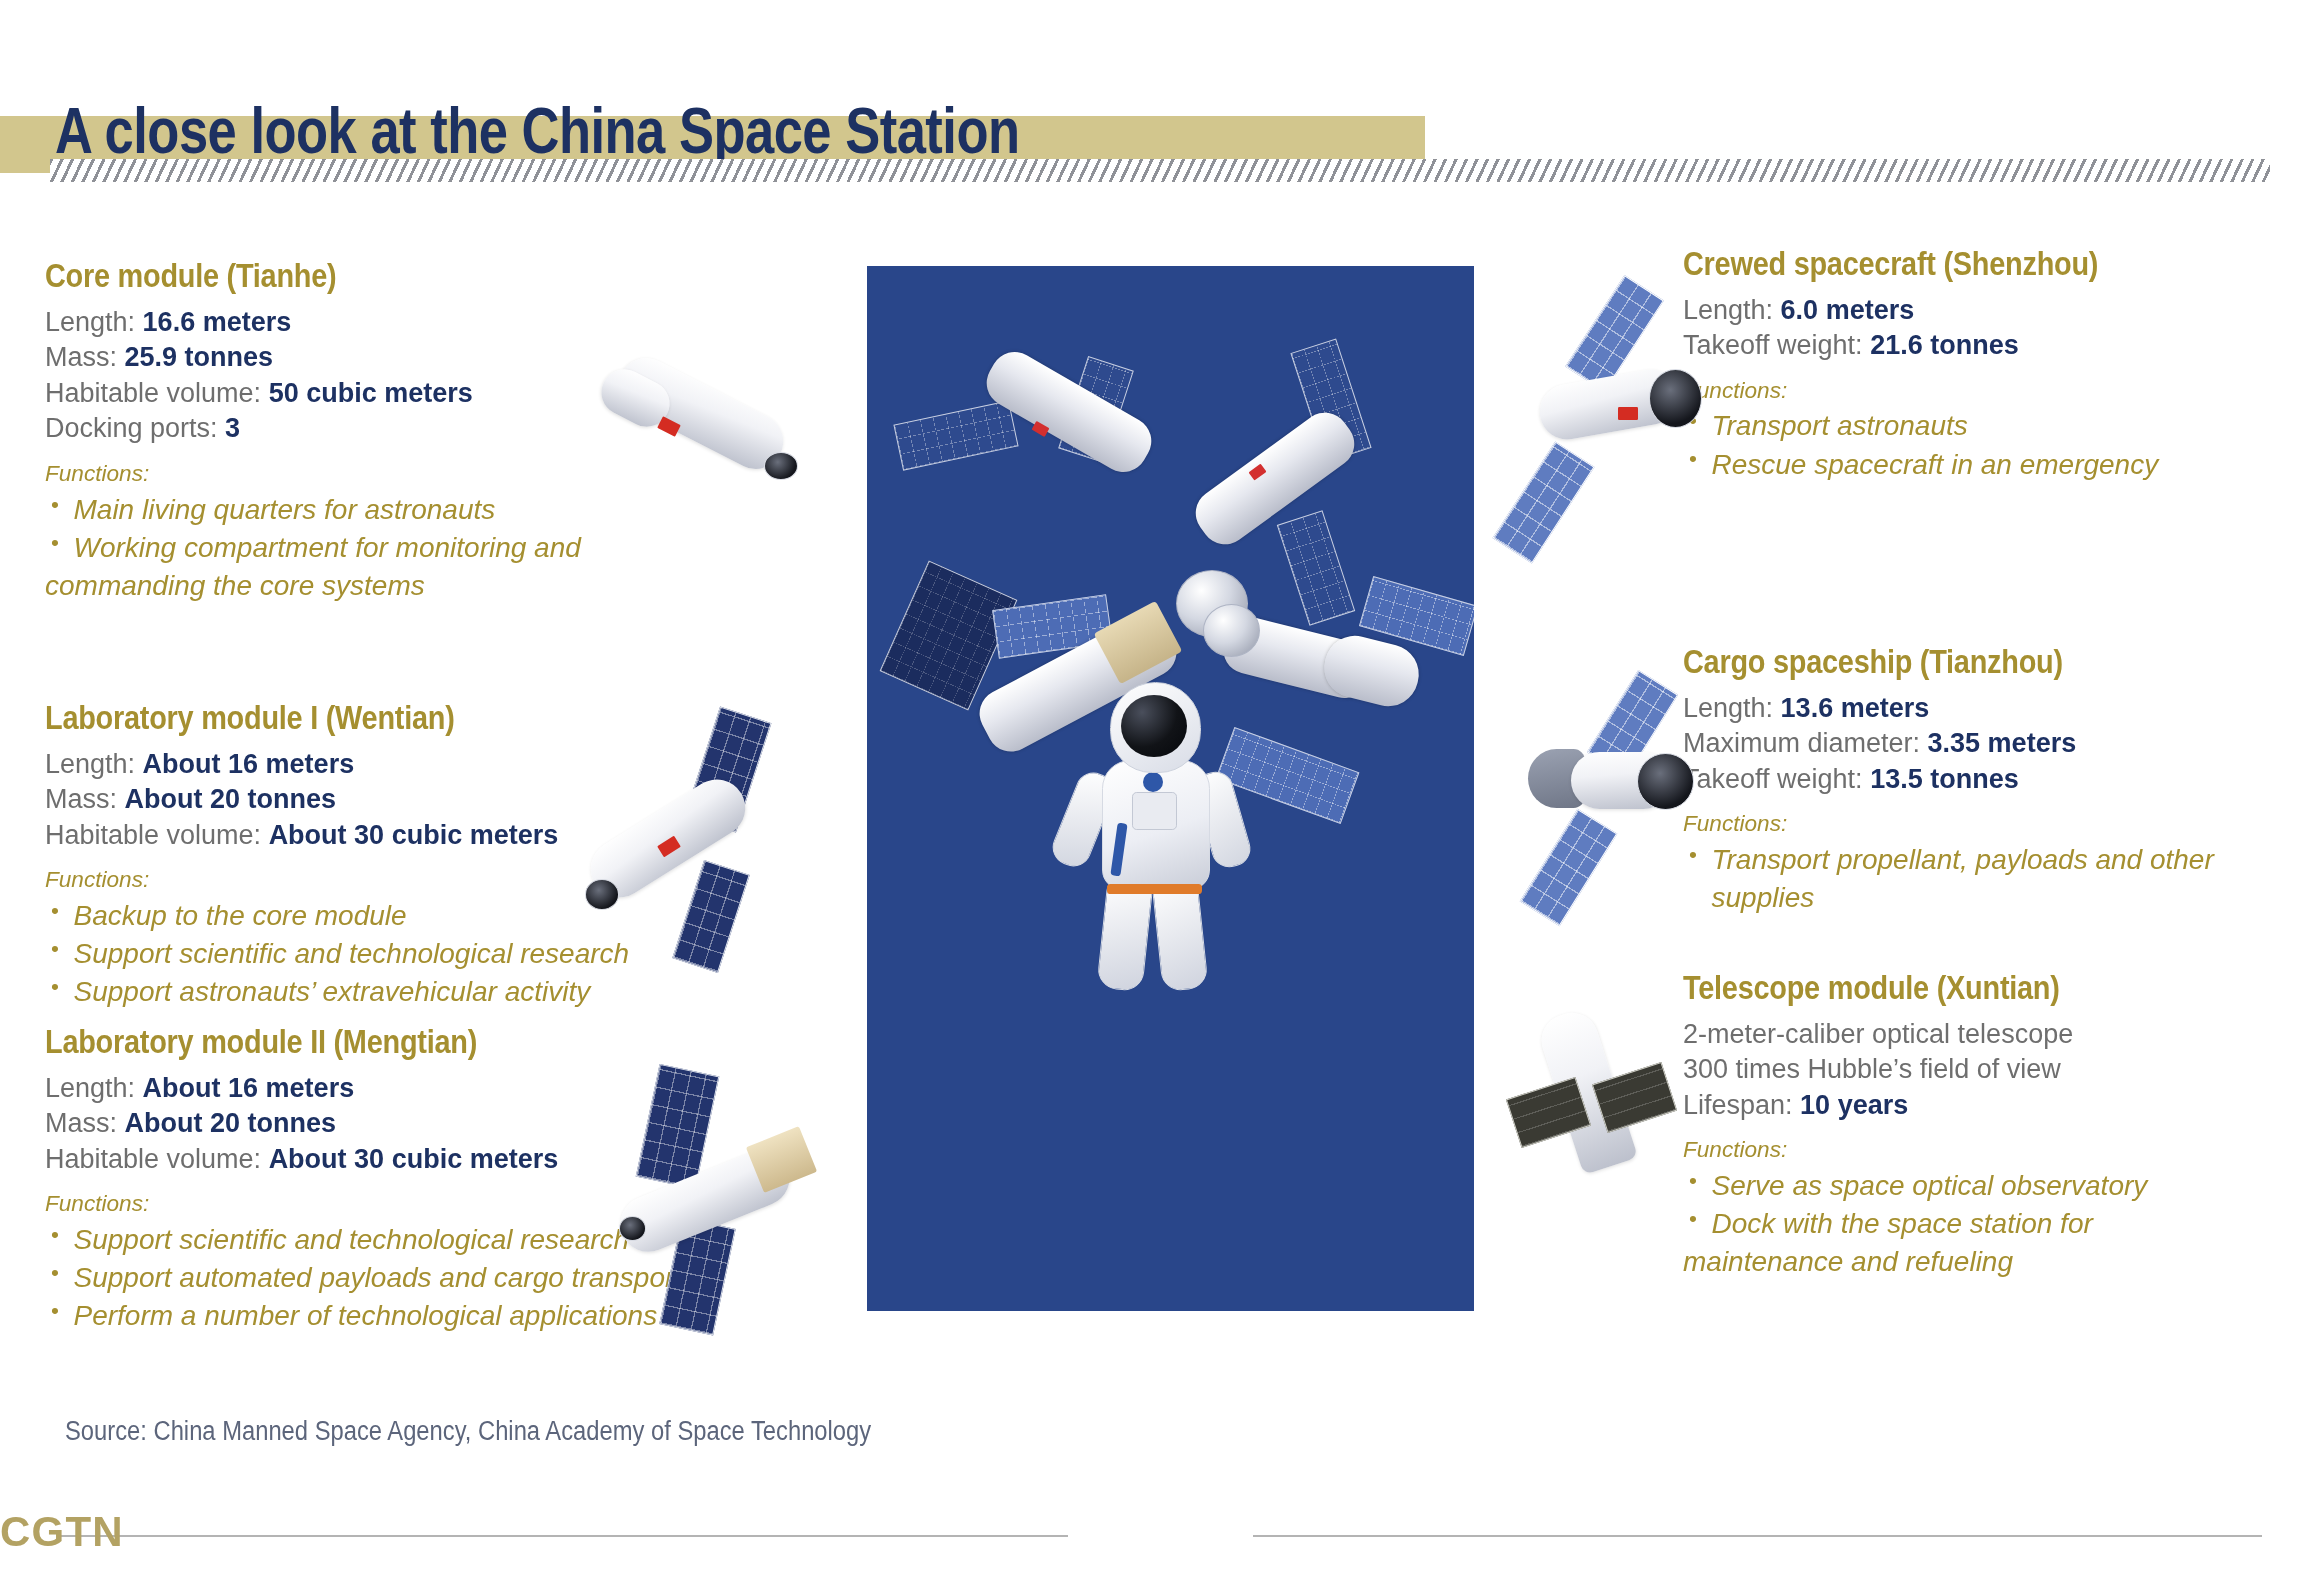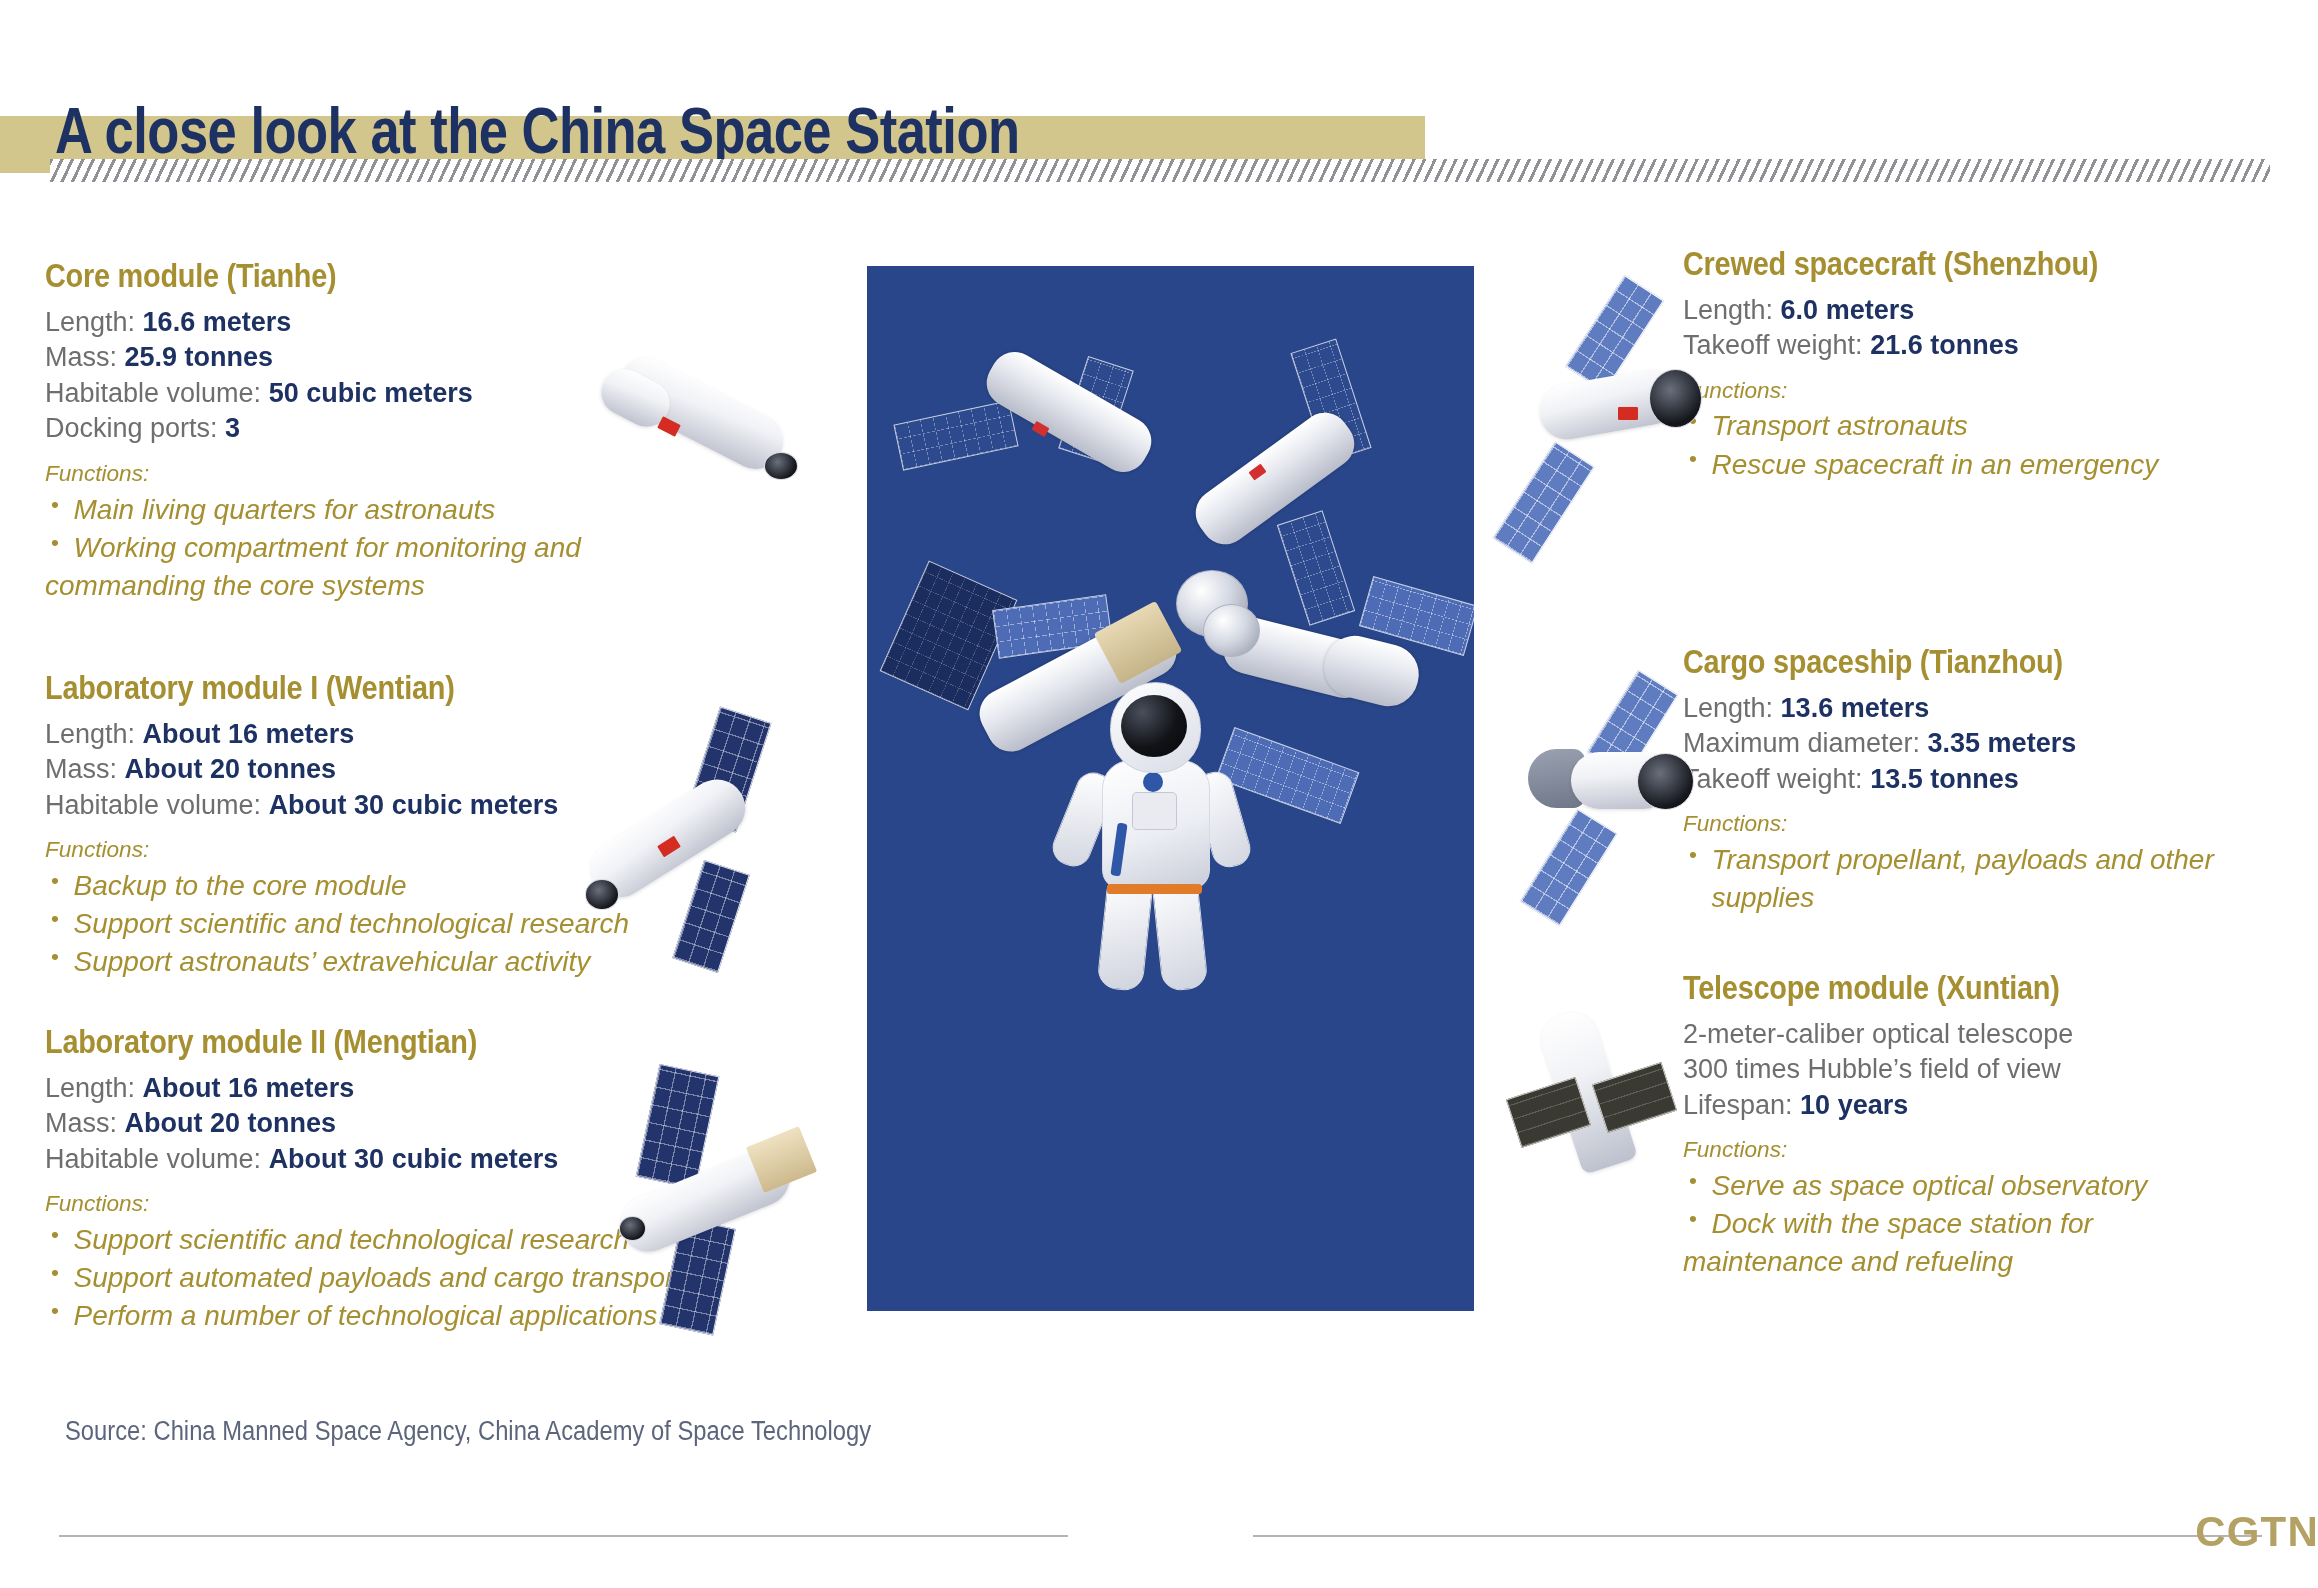--- a/index.html
+++ b/index.html
@@ -293,21 +293,21 @@
     top: 1535px;
     height: 1.8px;
     background: #b4b4b4;
   }
   .footer-rule-l { left: 59px; width: 1009px; }
   .footer-rule-r { left: 1253px; width: 1009px; }
   .cgtn {
     position: absolute;
     left: 0; top: 1508px;
     width: 100%;
-    text-align: right;
+    text-align: left;
     font-size: 42px;
     font-weight: bold;
     letter-spacing: 1.2px;
     color: #b3a263;
   }
 </style>
 </head>
 <body>
 
 <div class="title-wrap">
@@ -325,21 +325,21 @@
     <div class="spec"><span>Habitable volume: </span><span class="v">50 cubic meters</span></div>
     <div class="spec"><span>Docking ports: </span><span class="v">3</span></div>
     <div class="functions-label">Functions:</div>
     <ul class="fn-list">
       <li>Main living quarters for astronauts</li>
       <li>Working compartment for monitoring and</li>
       <li class="nobullet">commanding the core systems</li>
     </ul>
   </div>
 
-  <div class="block" style="top:412px;">
+  <div class="block" style="top:442px;">
     <div class="heading">Laboratory module I (Wentian)</div>
     <div class="spec"><span>Length: </span><span class="v">About 16 meters</span></div>
     <div class="spec"><span>Mass: </span><span class="v">About 20 tonnes</span></div>
     <div class="spec"><span>Habitable volume: </span><span class="v">About 30 cubic meters</span></div>
     <div class="functions-label">Functions:</div>
     <ul class="fn-list">
       <li>Backup to the core module</li>
       <li>Support scientific and technological research</li>
       <li>Support astronauts’ extravehicular activity</li>
     </ul>

